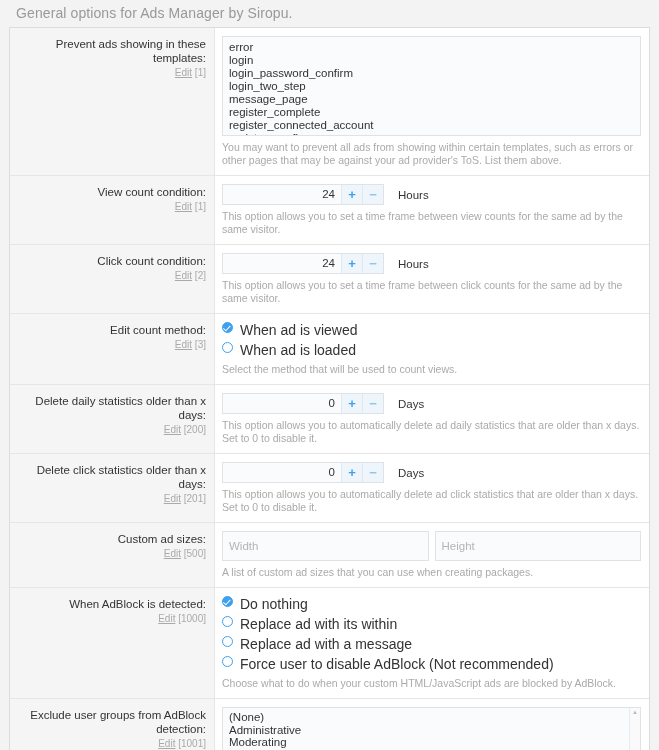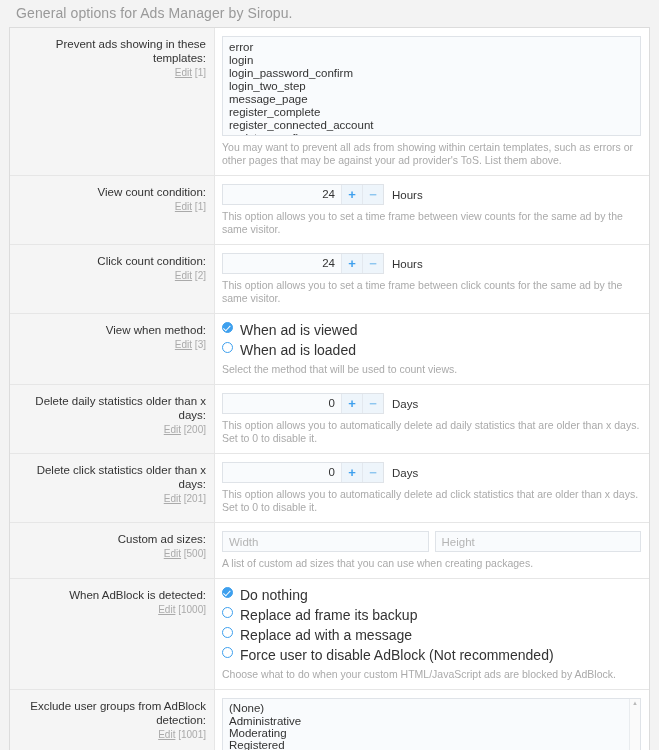--- a/index.html
+++ b/index.html
@@ -104,21 +104,21 @@
     background: #eef5fb;
     text-align: center;
     line-height: 19px;
     font-size: 13px;
     font-weight: bold;
     cursor: pointer;
   }
   .stepper .btn.plus { color: #3ea0ee; }
   .stepper .btn.minus { color: #8dc6ef; }
   .unit {
-    margin-left: 8px;
+    margin-left: 14px;
     font-size: 11.5px;
     color: #333;
   }
   
   .radio-item {
     display: flex;
     align-items: flex-start;
     margin-bottom: 4px;
     font-size: 14px;
     color: #333;
@@ -147,21 +147,21 @@
     border: solid #fff;
     border-width: 0 1.6px 1.6px 0;
     transform: rotate(43deg);
   }
   
   .size-inputs { display: flex; gap: 6px; }
   .txt-input {
     flex: 1;
     border: 1px solid #dfe3e8;
     background: #f9fbfd;
-    height: 21px;
+    height: 30px;
     font-size: 11.5px;
     color: #333;
     padding: 0 6px;
     font-family: "Liberation Sans", sans-serif;
     outline: none;
   }
   .txt-input::placeholder { color: #b5b5b5; }
   
   .select-box {
     border: 1px solid #dfe3e8;
@@ -250,21 +250,21 @@
               <div class="btn plus">+</div>
               <div class="btn minus">−</div>
             </div>
             <span class="unit">Hours</span>
           </div>
           <div class="hint">This option allows you to set a time frame between click counts for the same ad by the same visitor.</div>
         </div>
       </div>
       <div class="row">
         <div class="row-label">
-          <span class="lbl">View when method:</span>
+          <span class="lbl">Edit count method:</span>
           <span class="edit-line"><a href="#">Edit</a><span> [3]</span></span>
         </div>
         <div class="row-body">
           <div>
             <div class="radio-item">
               <span class="radio-mark on"></span>
               <span>When ad is viewed</span>
             </div>
             <div class="radio-item">
               <span class="radio-mark off"></span>
@@ -327,21 +327,21 @@
           <span class="edit-line"><a href="#">Edit</a><span> [1000]</span></span>
         </div>
         <div class="row-body">
           <div>
             <div class="radio-item">
               <span class="radio-mark on"></span>
               <span>Do nothing</span>
             </div>
             <div class="radio-item">
               <span class="radio-mark off"></span>
-              <span>Replace ad frame its backup</span>
+              <span>Replace ad with its within</span>
             </div>
             <div class="radio-item">
               <span class="radio-mark off"></span>
               <span>Replace ad with a message</span>
             </div>
             <div class="radio-item">
               <span class="radio-mark off"></span>
               <span>Force user to disable AdBlock (Not recommended)</span>
             </div>
           </div>

